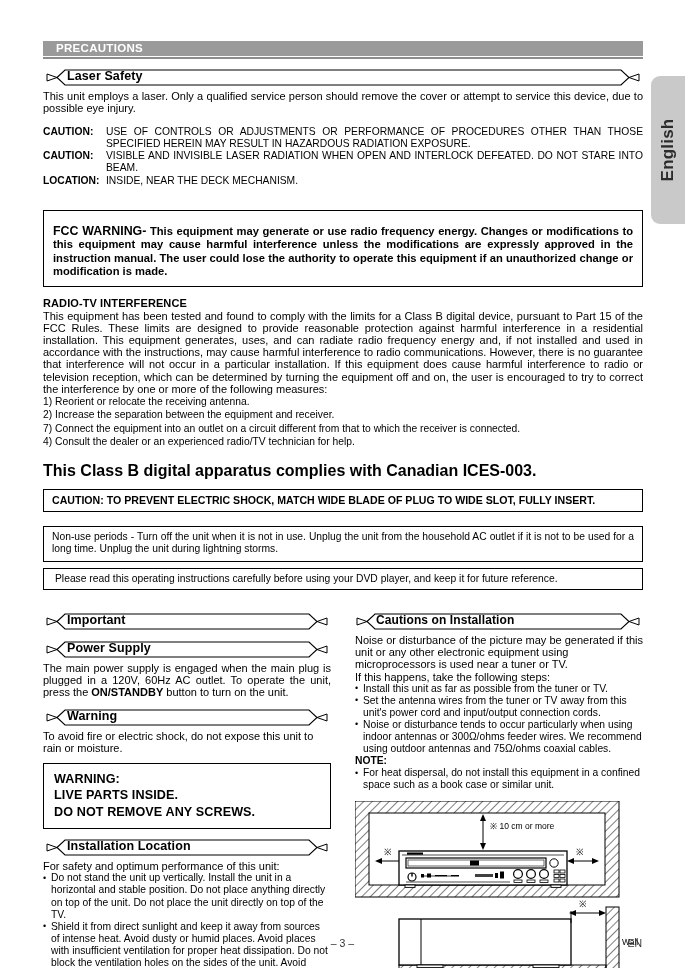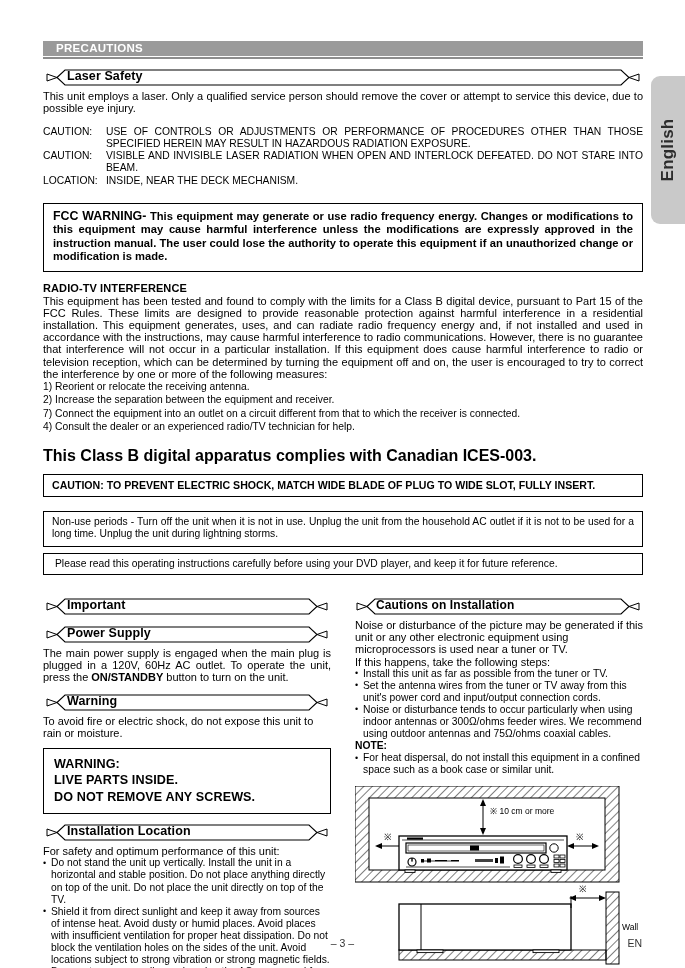--- a/index.html
+++ b/index.html
@@ -110,40 +110,40 @@
   .spacer12 { height: 12px; }
 
   
   .defrow {
     display: flex;
     font-size: 10.3px;
     line-height: 12.1px;
   }
   .defrow .dt {
     flex: 0 0 63px;
-    font-weight: normal;
+    font-weight: bold;
   }
   .defrow .dd {
     flex: 1;
     text-align: justify;
   }
   .defrow .dd.nj { text-align: left; }
 
   
   .box {
     border: 1px solid #000;
     box-sizing: border-box;
     padding: 5px 7px 5px 8px;
   }
   .box.thick { border-width: 1.4px; }
   .box p { margin: 0; }
 
   .fccbox {
-    margin-top: 16px;
-    padding: 6px 9px 7px 9px;
+    margin-top: 23px;
+    padding: 14px 9px 7px 9px;
   }
   .fccbox p {
     font-size: 11.2px;
     line-height: 13.6px;
     font-weight: bold;
     text-align: justify;
   }
   .fccbox .lead { font-size: 12.4px; }
 
   .headline-bold {

